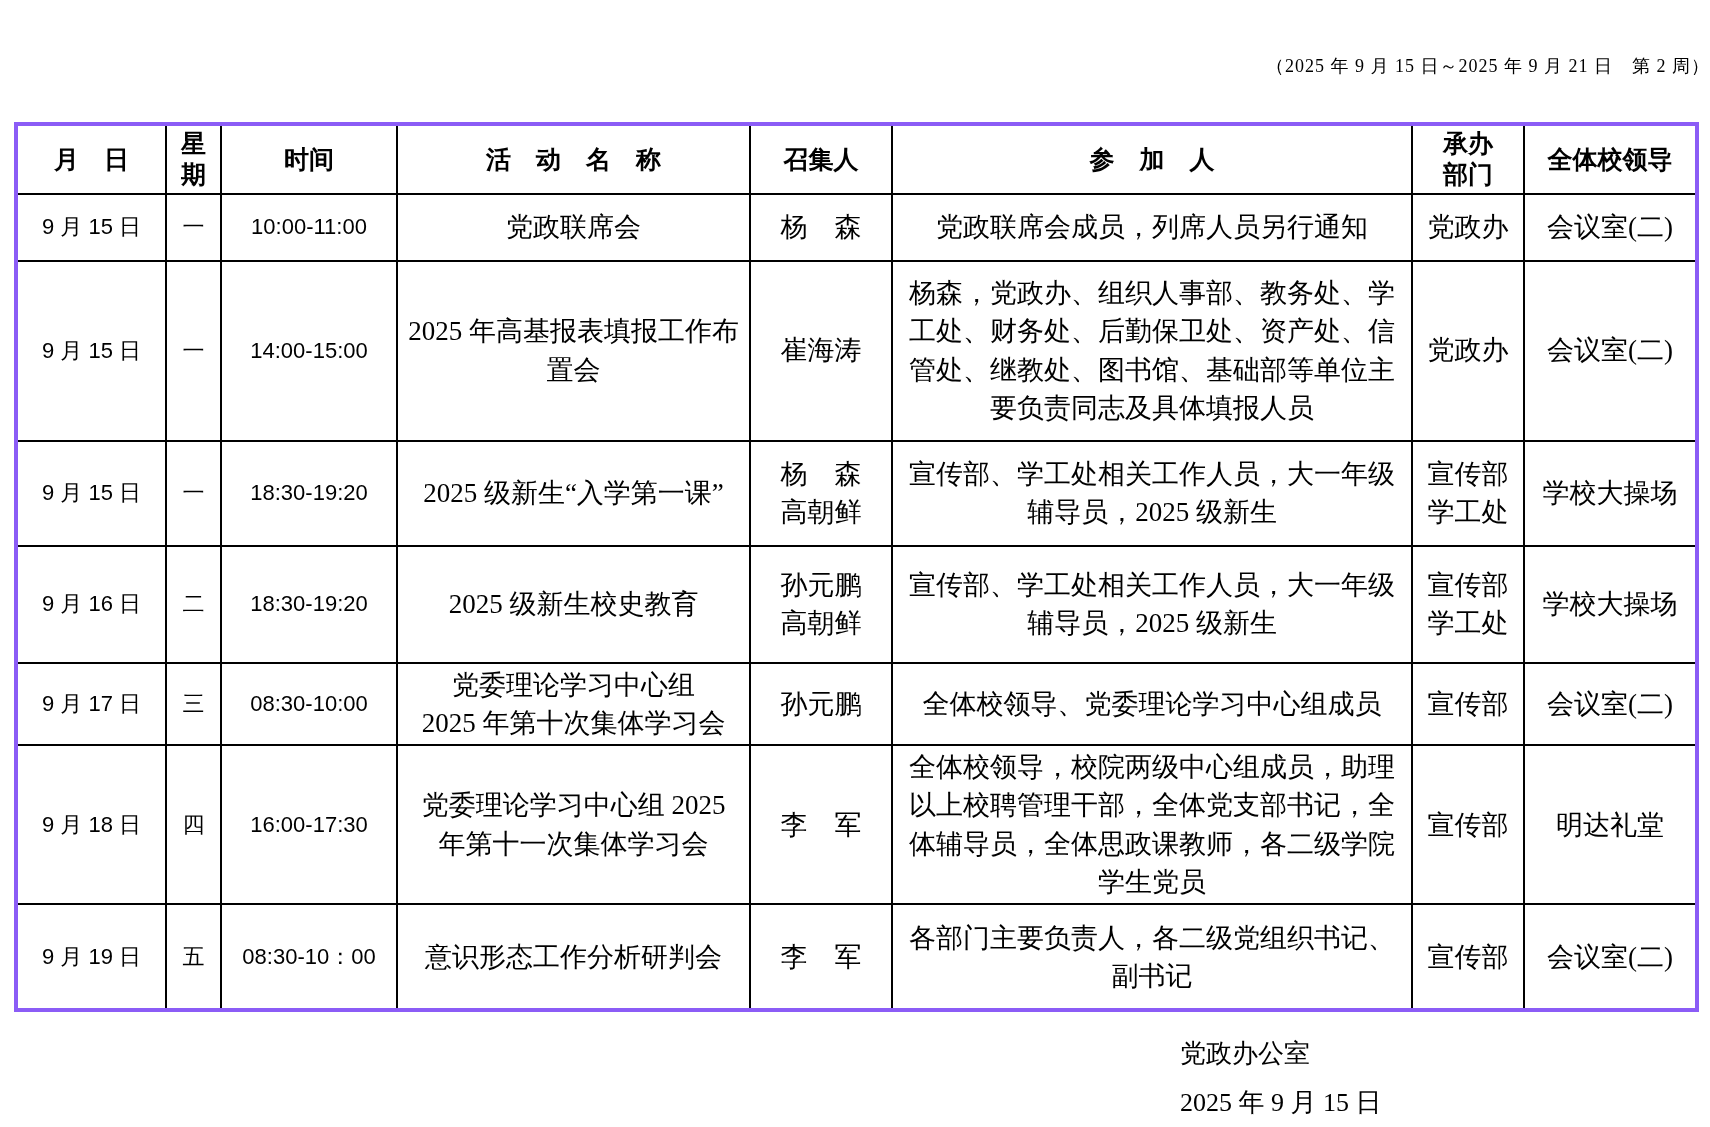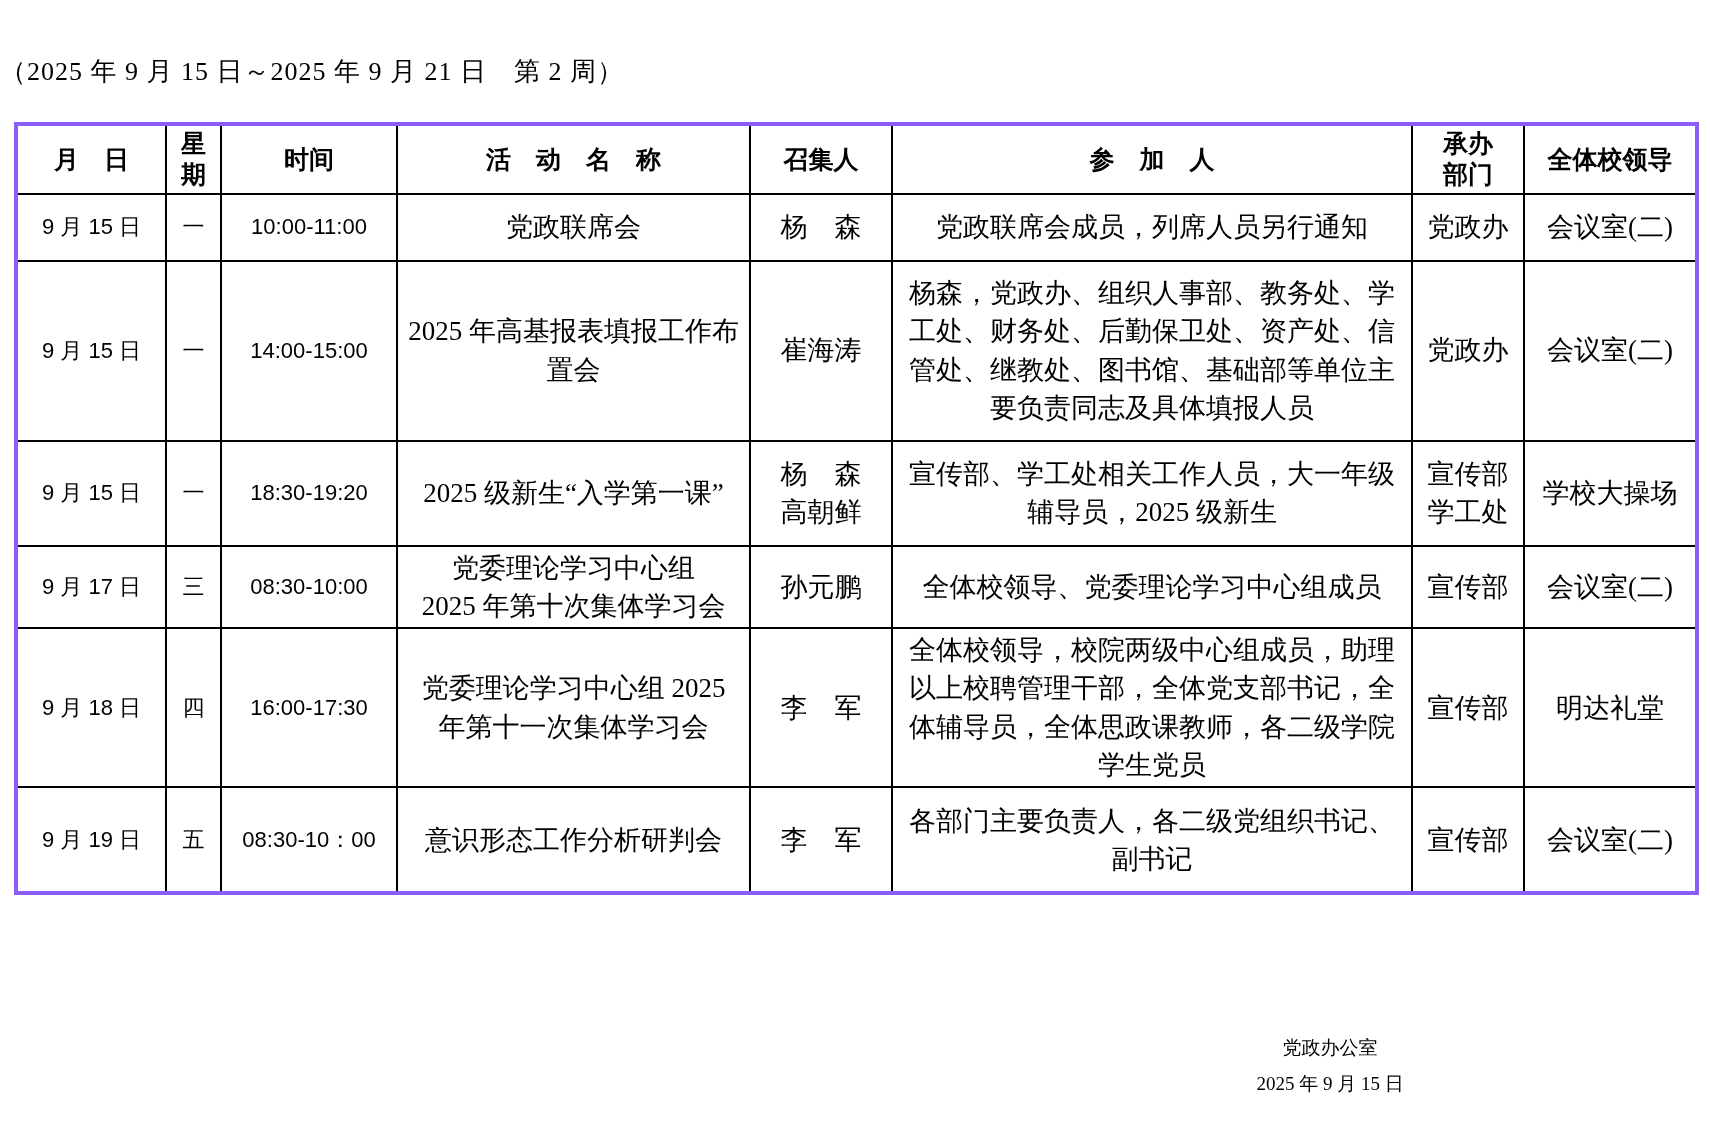--- a/index.html
+++ b/index.html
@@ -2,21 +2,21 @@
 <html><head>
 <meta charset="utf-8">
 <style>
   html,body { margin:0; padding:0; background:#ffffff; }
   body {
     width:1710px; height:1127px; position:relative;
     font-family:"Liberation Serif", serif; color:#000;
   }
   .doc-title {
     position:absolute; top:54px; left:0; width:100%;
-    text-align:left; font-size:26px; letter-spacing:1px;
+    text-align:right; font-size:18px; letter-spacing:1px;
     font-family:"Liberation Serif", serif;
   }
   table.schedule {
     position:absolute; left:14px; top:122px;
     width:1681px; border-collapse:collapse; table-layout:fixed;
     border:4px solid #8b5cf6;
   }
   .schedule th, .schedule td {
     border:2px solid #000;
     text-align:center; vertical-align:middle;
@@ -41,21 +41,21 @@
   tr.rh-h  { height:66px; }
   tr.rh-1  { height:67px; }
   tr.rh-2  { height:180px; }
   tr.rh-3  { height:105px; }
   tr.rh-4  { height:117px; }
   tr.rh-5  { height:75px; }
   tr.rh-6  { height:150px; }
   tr.rh-7  { height:106px; }
   .footer {
     position:absolute; left:1180px; top:1030px; width:300px;
-    text-align:center; font-size:19px; line-height:1.88;
+    font-size:26px; line-height:1.88;
     font-family:"Liberation Serif", serif;
   }
 </style>
 </head>
 <body>
 
 <div class="doc-title">（2025 年 9 月 15 日～2025 年 9 月 21 日　第 2 周）</div>
 
 <table class="schedule">
   <colgroup>
@@ -105,20 +105,32 @@
     <td class="c-week">一</td>
     <td class="c-time">18:30-19:20</td>
     <td class="c-activity">2025 级新生“入学第一课”</td>
     <td class="c-convener">杨　森
 高朝鲜</td>
     <td class="c-participants">宣传部、学工处相关工作人员，大一年级辅导员，2025 级新生</td>
     <td class="c-dept">宣传部
 学工处</td>
     <td class="c-location">学校大操场</td>
   </tr>
+  <tr class="rh-4">
+    <td class="c-date">9 月 16 日</td>
+    <td class="c-week">二</td>
+    <td class="c-time">18:30-19:20</td>
+    <td class="c-activity">2025 级新生校史教育</td>
+    <td class="c-convener">孙元鹏
+高朝鲜</td>
+    <td class="c-participants">宣传部、学工处相关工作人员，大一年级辅导员，2025 级新生</td>
+    <td class="c-dept">宣传部
+学工处</td>
+    <td class="c-location">学校大操场</td>
+  </tr>
   <tr class="rh-5">
     <td class="c-date">9 月 17 日</td>
     <td class="c-week">三</td>
     <td class="c-time">08:30-10:00</td>
     <td class="c-activity">党委理论学习中心组
 2025 年第十次集体学习会</td>
     <td class="c-convener">孙元鹏</td>
     <td class="c-participants">全体校领导、党委理论学习中心组成员</td>
     <td class="c-dept">宣传部</td>
     <td class="c-location">会议室(二)</td>

